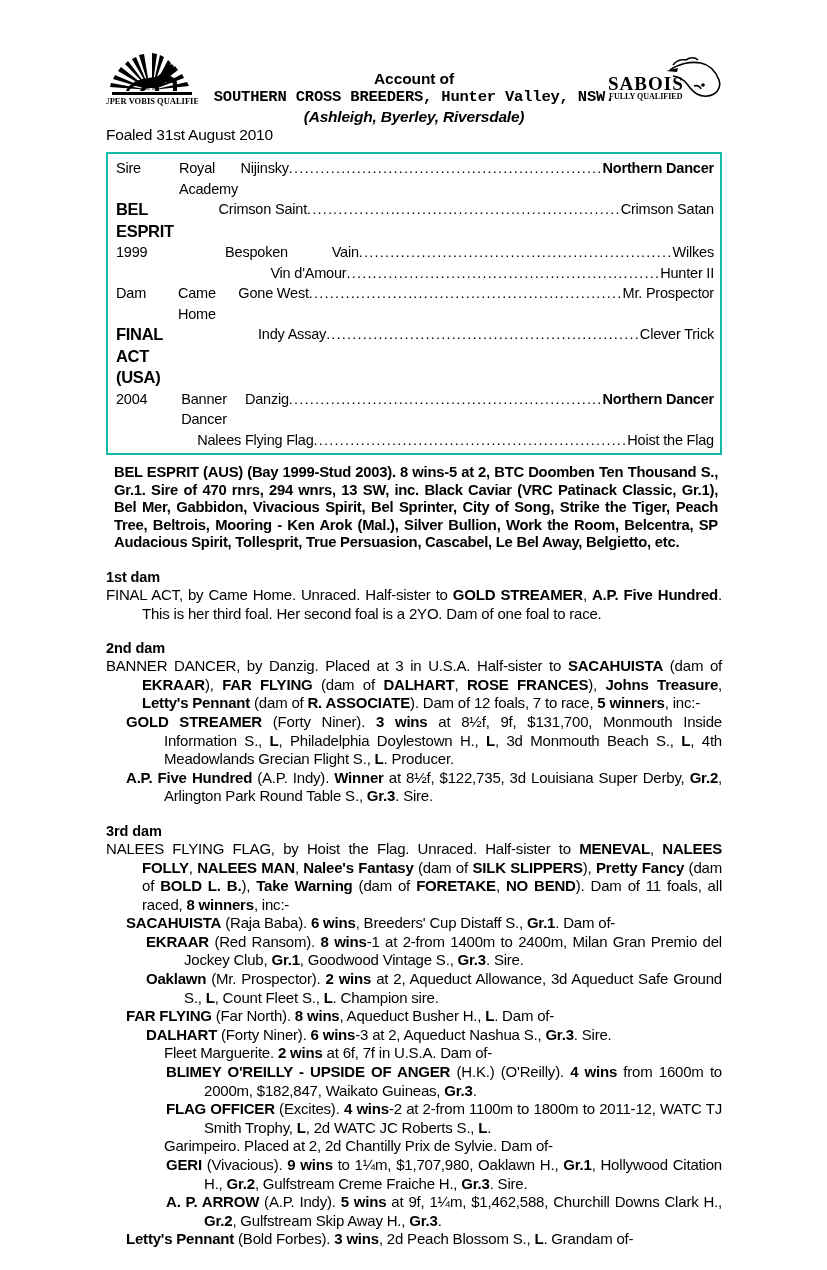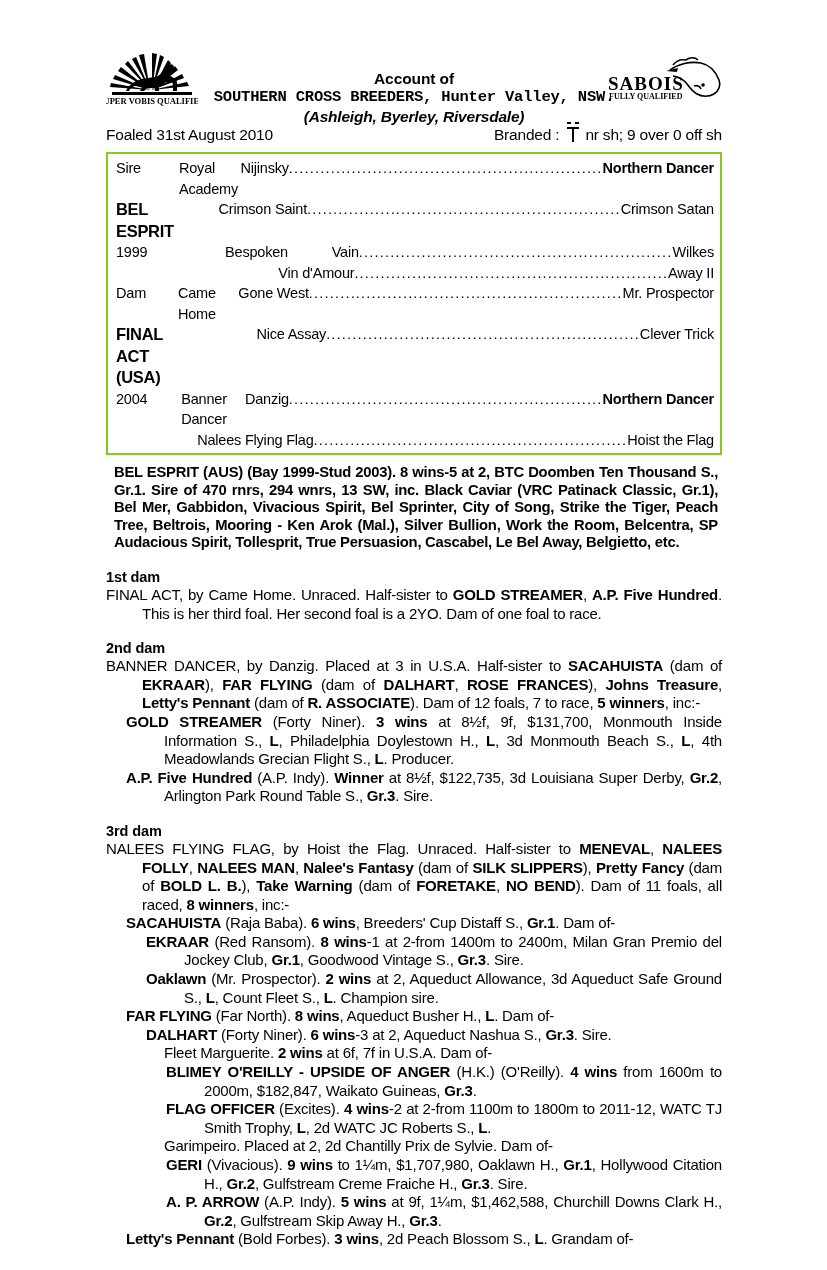--- a/index.html
+++ b/index.html
@@ -133,21 +133,21 @@
     width: 20px;
     height: 22px;
     position: relative;
     margin: 0 2px 0 4px;
   }
   .brand-mark svg { display:block; position:absolute; left:0; bottom:1px; }
 
   
   .ped-table {
     margin-top: 8px;
-    border: 2px solid #84cc16;
+    border: 2px solid #14b8a6;
     padding: 4px 0 3px 0;
     position: relative;
   }
   .ped-row {
     display: flex;
     line-height: 20.5px;
     font-size: 14.5px;
     letter-spacing: -0.2px;
   }
   .ped-c1 { width: 180px; padding-left: 8px; box-sizing: border-box; }
@@ -264,32 +264,20 @@
       <div class="account-block">
         <div class="account-of">Account of</div>
         <div class="account-name">SOUTHERN CROSS BREEDERS, Hunter Valley, NSW.</div>
         <div class="account-sub">(Ashleigh, Byerley, Riversdale)</div>
       </div>
     </div>
 
 
     <div class="foaled-row">
       <span class="foaled">Foaled 31st August 2010</span>
-      <span class="branded-wrap">
-        <span>Branded :</span>
-        <span class="brand-mark">
-          <svg viewBox="0 0 20 22" width="20" height="22" aria-hidden="true">
-            <rect x="4" y="1" width="4" height="2" fill="#000"></rect>
-            <rect x="12" y="1" width="4" height="2" fill="#000"></rect>
-            <rect x="4" y="6" width="12" height="2" fill="#000"></rect>
-            <rect x="9" y="6" width="2" height="15" fill="#000"></rect>
-          </svg>
-        </span>
-        <span>nr sh; 9 over 0 off sh</span>
-      </span>
     </div>
 
     <div class="ped-table">
         <div class="ped-row">
           <div class="ped-c1"><span>Sire</span></div>
           <div class="ped-c2">Royal Academy</div>
           <div class="ped-c3">
             <span class="nm">Nijinsky</span>
             <span class="dots">............................................................</span>
             <span class="tail bold">Northern Dancer</span>
@@ -312,37 +300,37 @@
             <span class="dots">............................................................</span>
             <span class="tail">Wilkes</span>
           </div>
         </div>
         <div class="ped-row">
           <div class="ped-c1"><span></span></div>
           <div class="ped-c2"></div>
           <div class="ped-c3">
             <span class="nm">Vin d'Amour</span>
             <span class="dots">............................................................</span>
-            <span class="tail">Away II</span>
+            <span class="tail">Hunter II</span>
           </div>
         </div>
         <div class="ped-row">
           <div class="ped-c1"><span>Dam</span></div>
           <div class="ped-c2">Came Home</div>
           <div class="ped-c3">
             <span class="nm">Gone West</span>
             <span class="dots">............................................................</span>
             <span class="tail">Mr. Prospector</span>
           </div>
         </div>
         <div class="ped-row">
           <div class="ped-c1"><span class="big-name">FINAL ACT (USA)</span></div>
           <div class="ped-c2"></div>
           <div class="ped-c3">
-            <span class="nm">Nice Assay</span>
+            <span class="nm">Indy Assay</span>
             <span class="dots">............................................................</span>
             <span class="tail">Clever Trick</span>
           </div>
         </div>
         <div class="ped-row">
           <div class="ped-c1"><span>2004</span></div>
           <div class="ped-c2">Banner Dancer</div>
           <div class="ped-c3">
             <span class="nm">Danzig</span>
             <span class="dots">............................................................</span>

